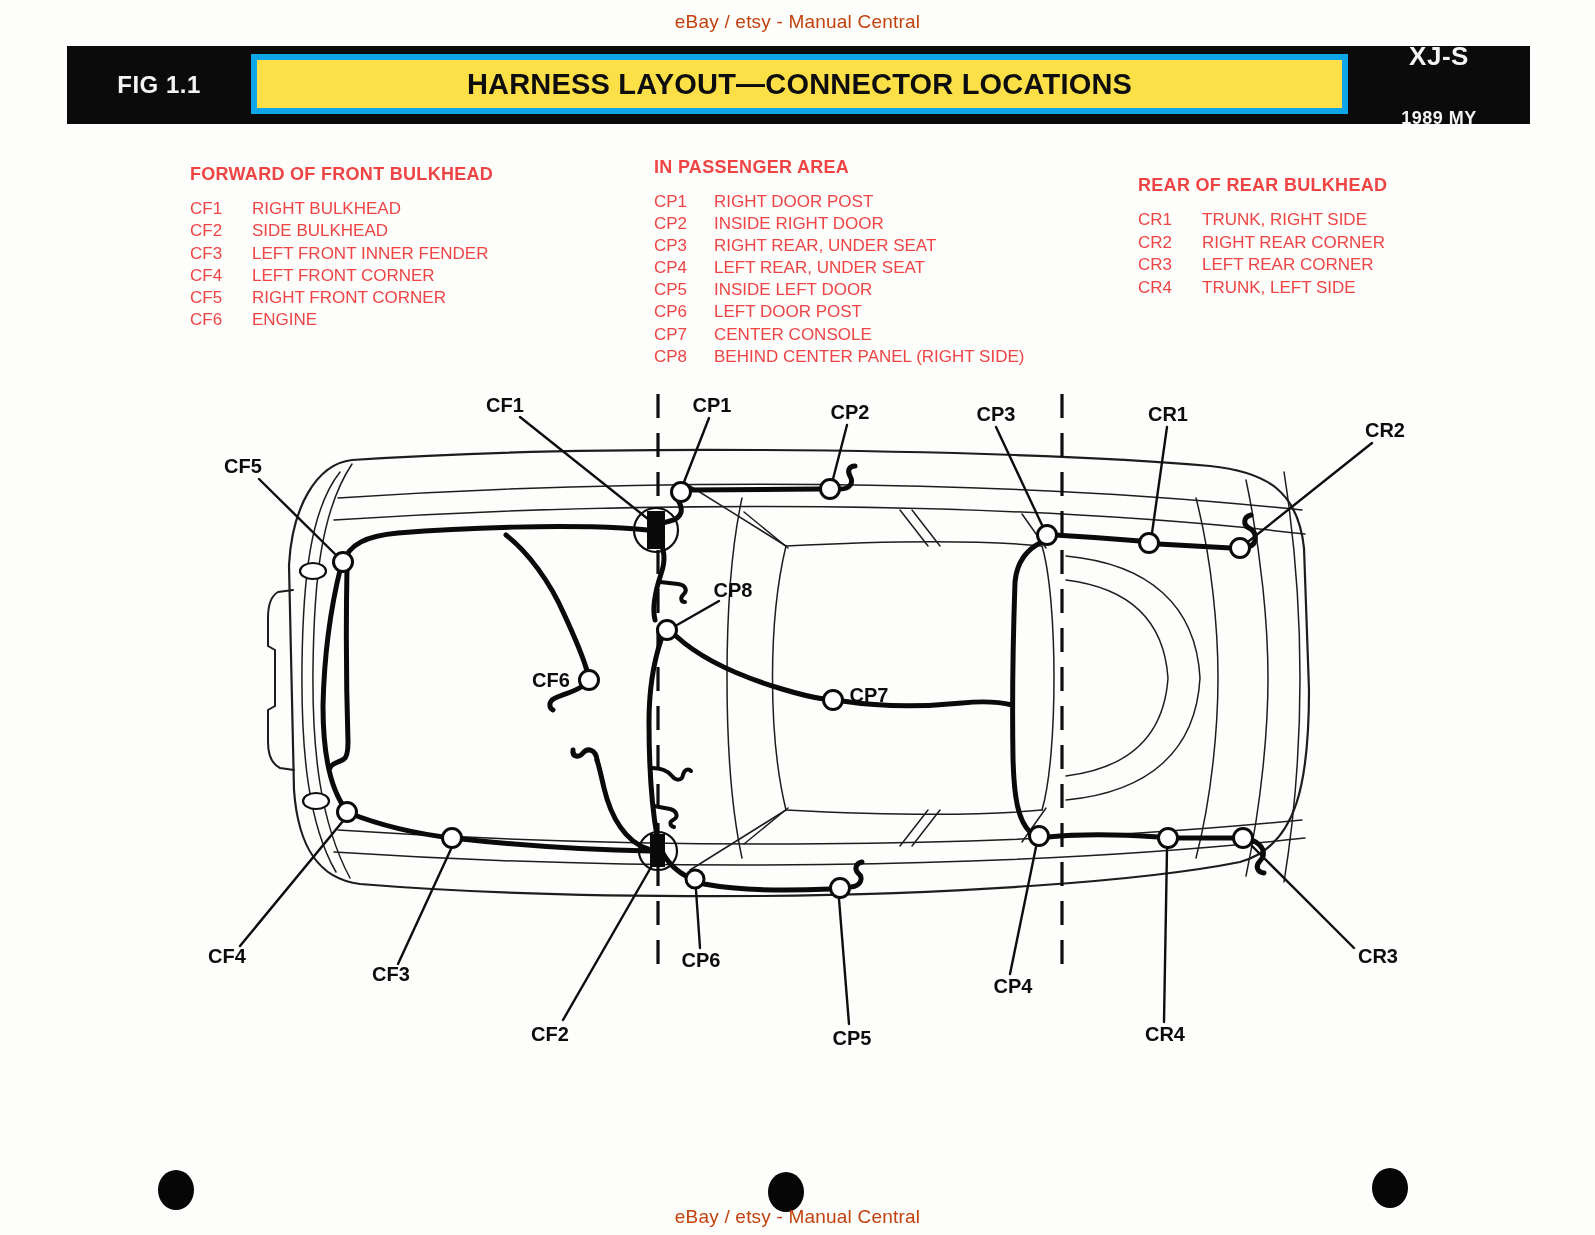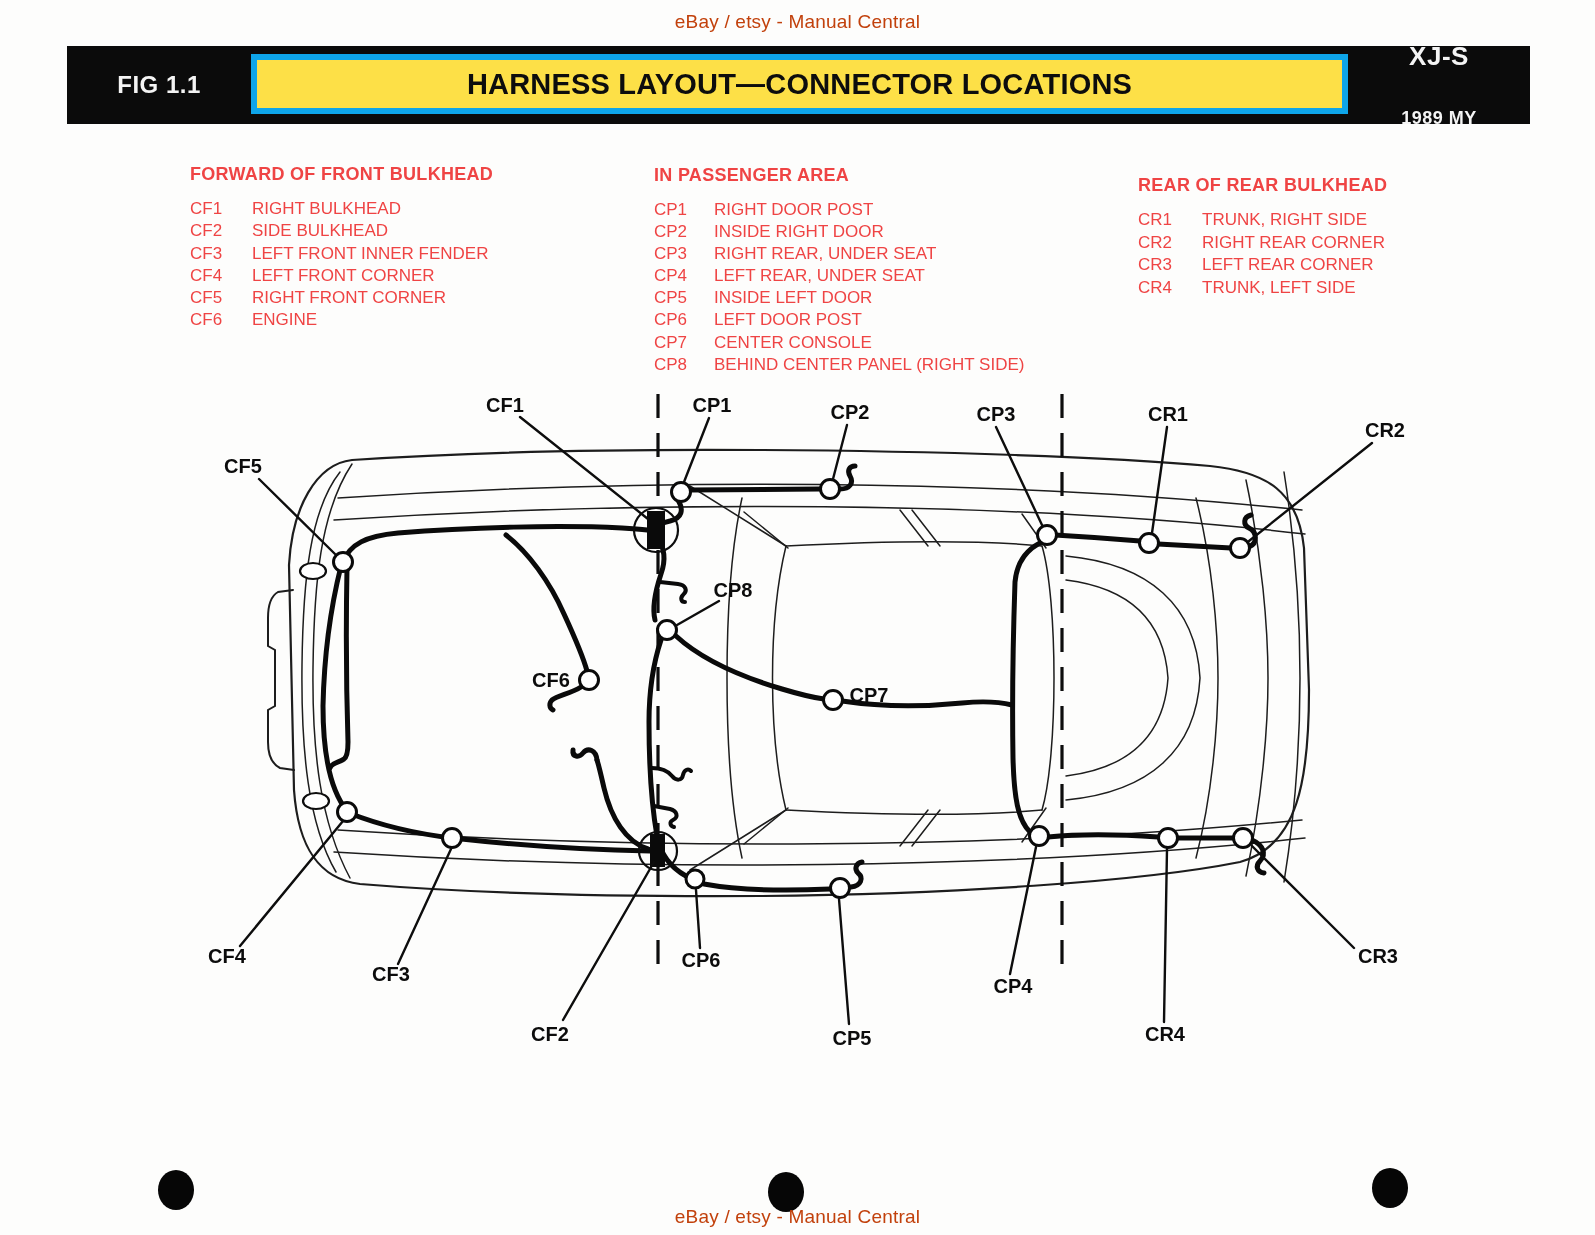--- a/index.html
+++ b/index.html
@@ -40,21 +40,21 @@
   .hb-model{font-size:26px;font-weight:bold;letter-spacing:.5px;}
   .hb-year{font-size:18px;font-weight:600;letter-spacing:.5px;margin-top:36px;}
   
   .leg{position:absolute;color:#ef4444;}
   .leg-head{font-size:18px;font-weight:bold;letter-spacing:.3px;white-space:nowrap;}
   .leg-items{margin-top:13px;}
   .leg-row{display:flex;font-size:17px;white-space:nowrap;}
   .leg-row .code{flex:0 0 62px;}
   #leg-forward{left:190px;top:164px;}
   #leg-forward .leg-row{line-height:22.3px;}
-  #leg-passenger{left:654px;top:165px;}
+  #leg-passenger{left:654px;top:157px;}
   #leg-passenger .leg-row{line-height:22.1px;}
   #leg-passenger .leg-row .code{flex-basis:60px;}
   #leg-rear{left:1138px;top:175px;}
   #leg-rear .leg-row{line-height:22.7px;}
   #leg-rear .leg-row .code{flex-basis:64px;}
   
   #diagram{position:absolute;left:0;top:0;width:1595px;height:1235px;}
   .callout{
     font-family:"Liberation Sans","DejaVu Sans",sans-serif;
     font-size:20px;font-weight:bold;fill:#0c0c0c;

